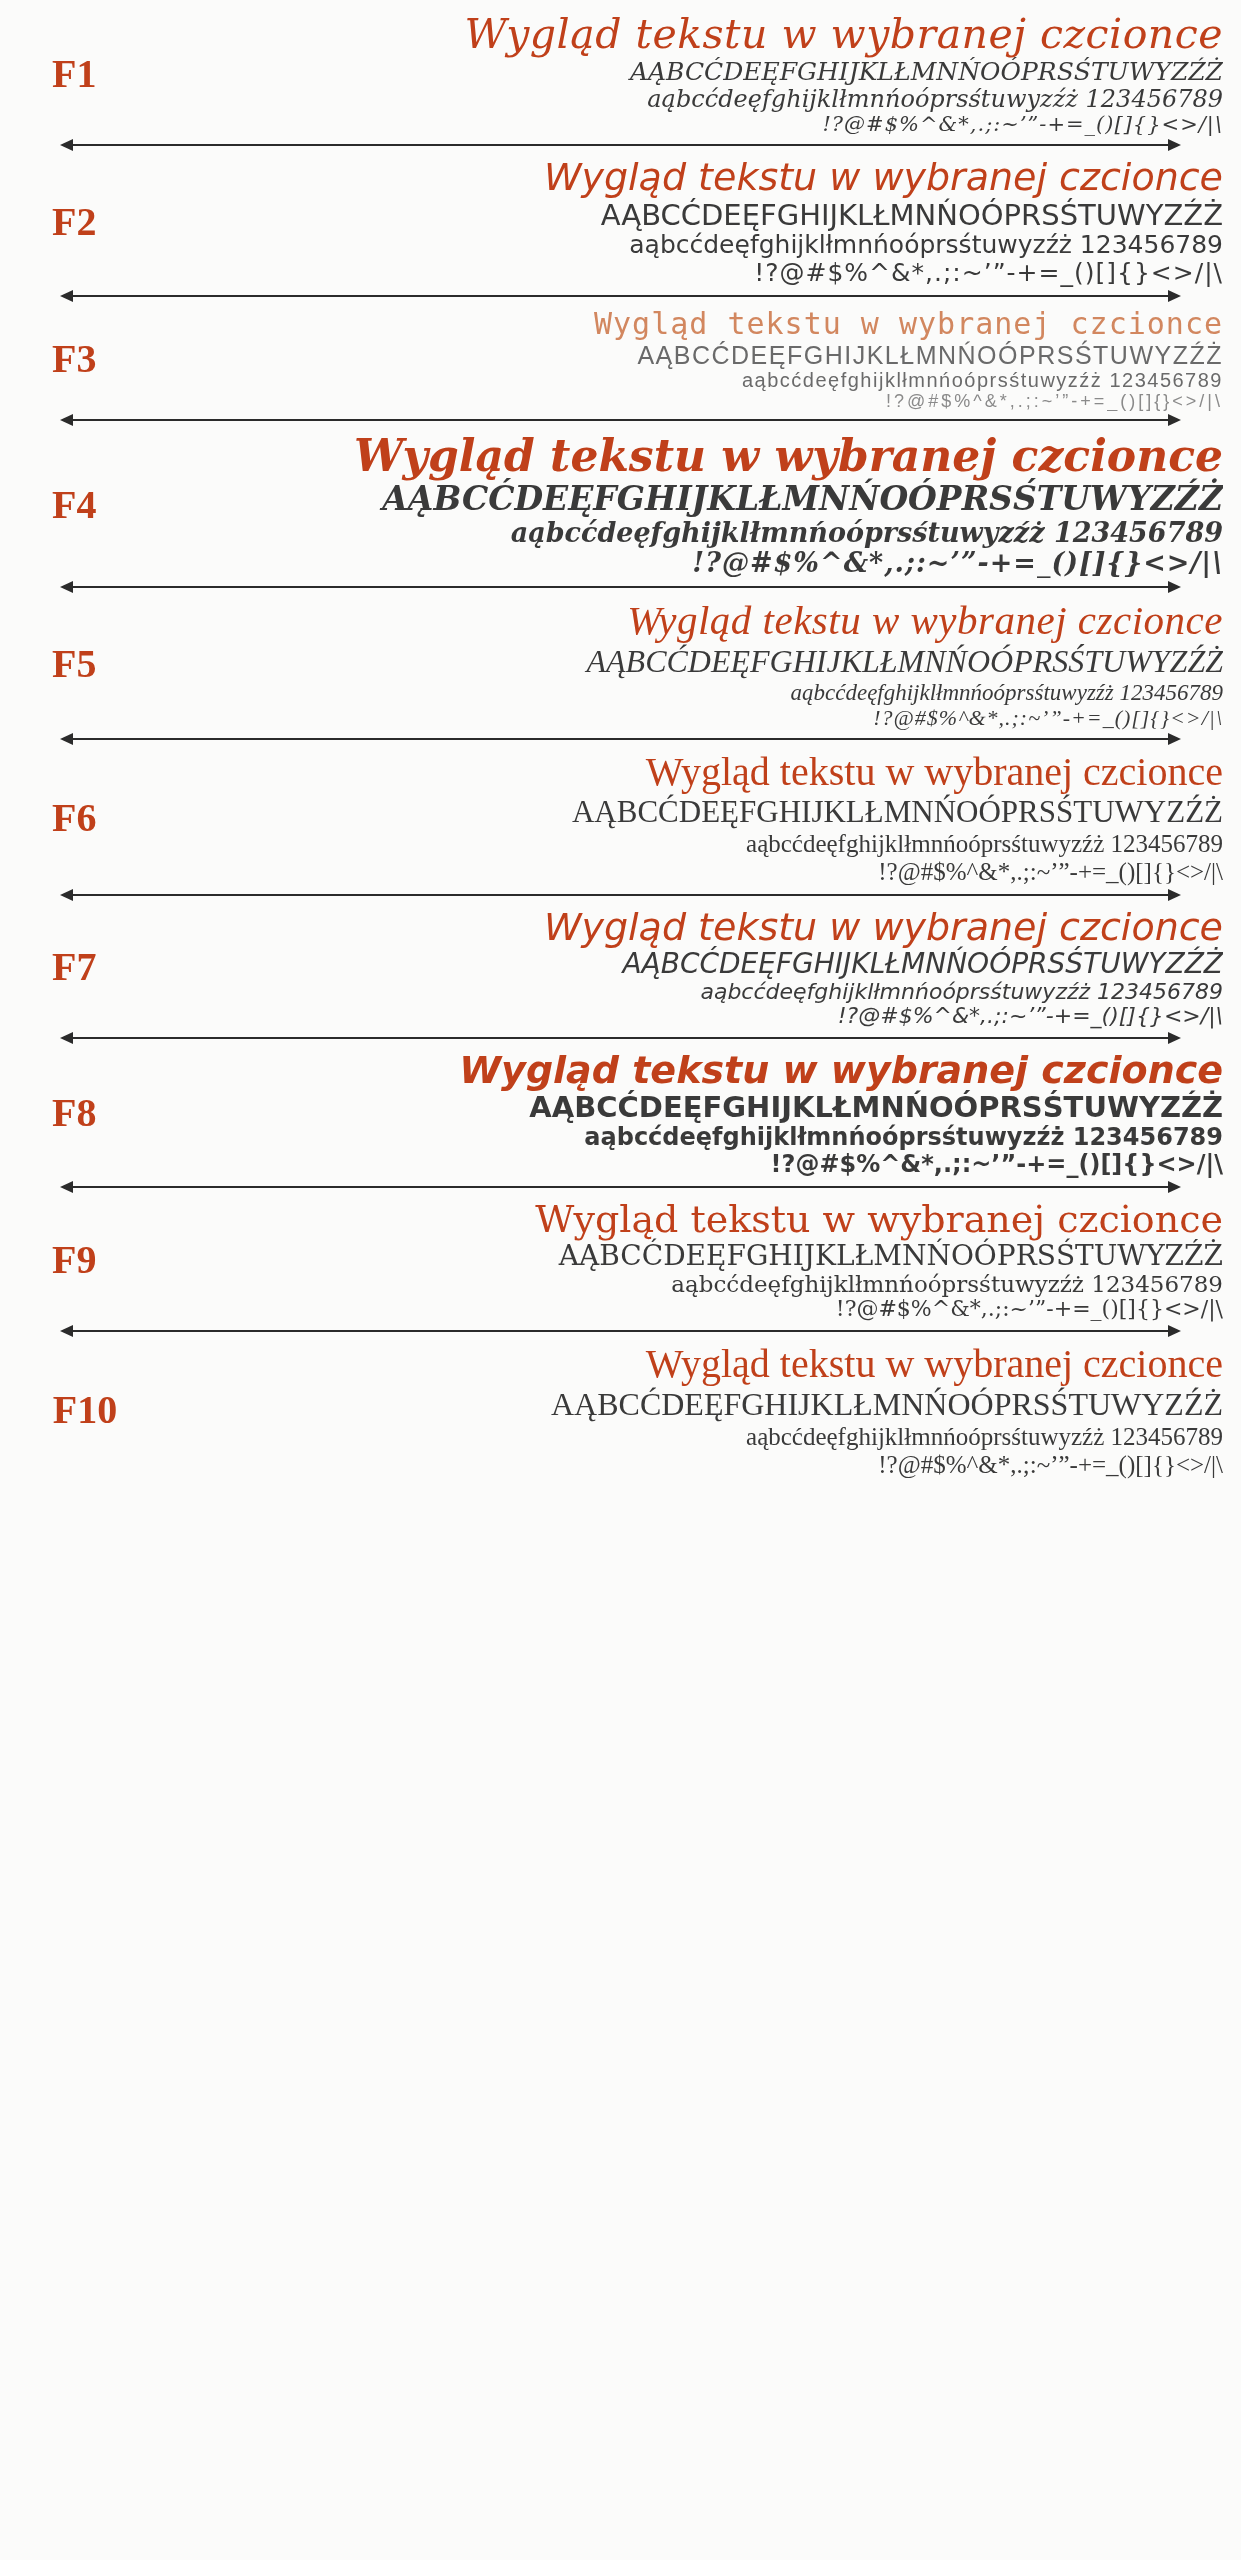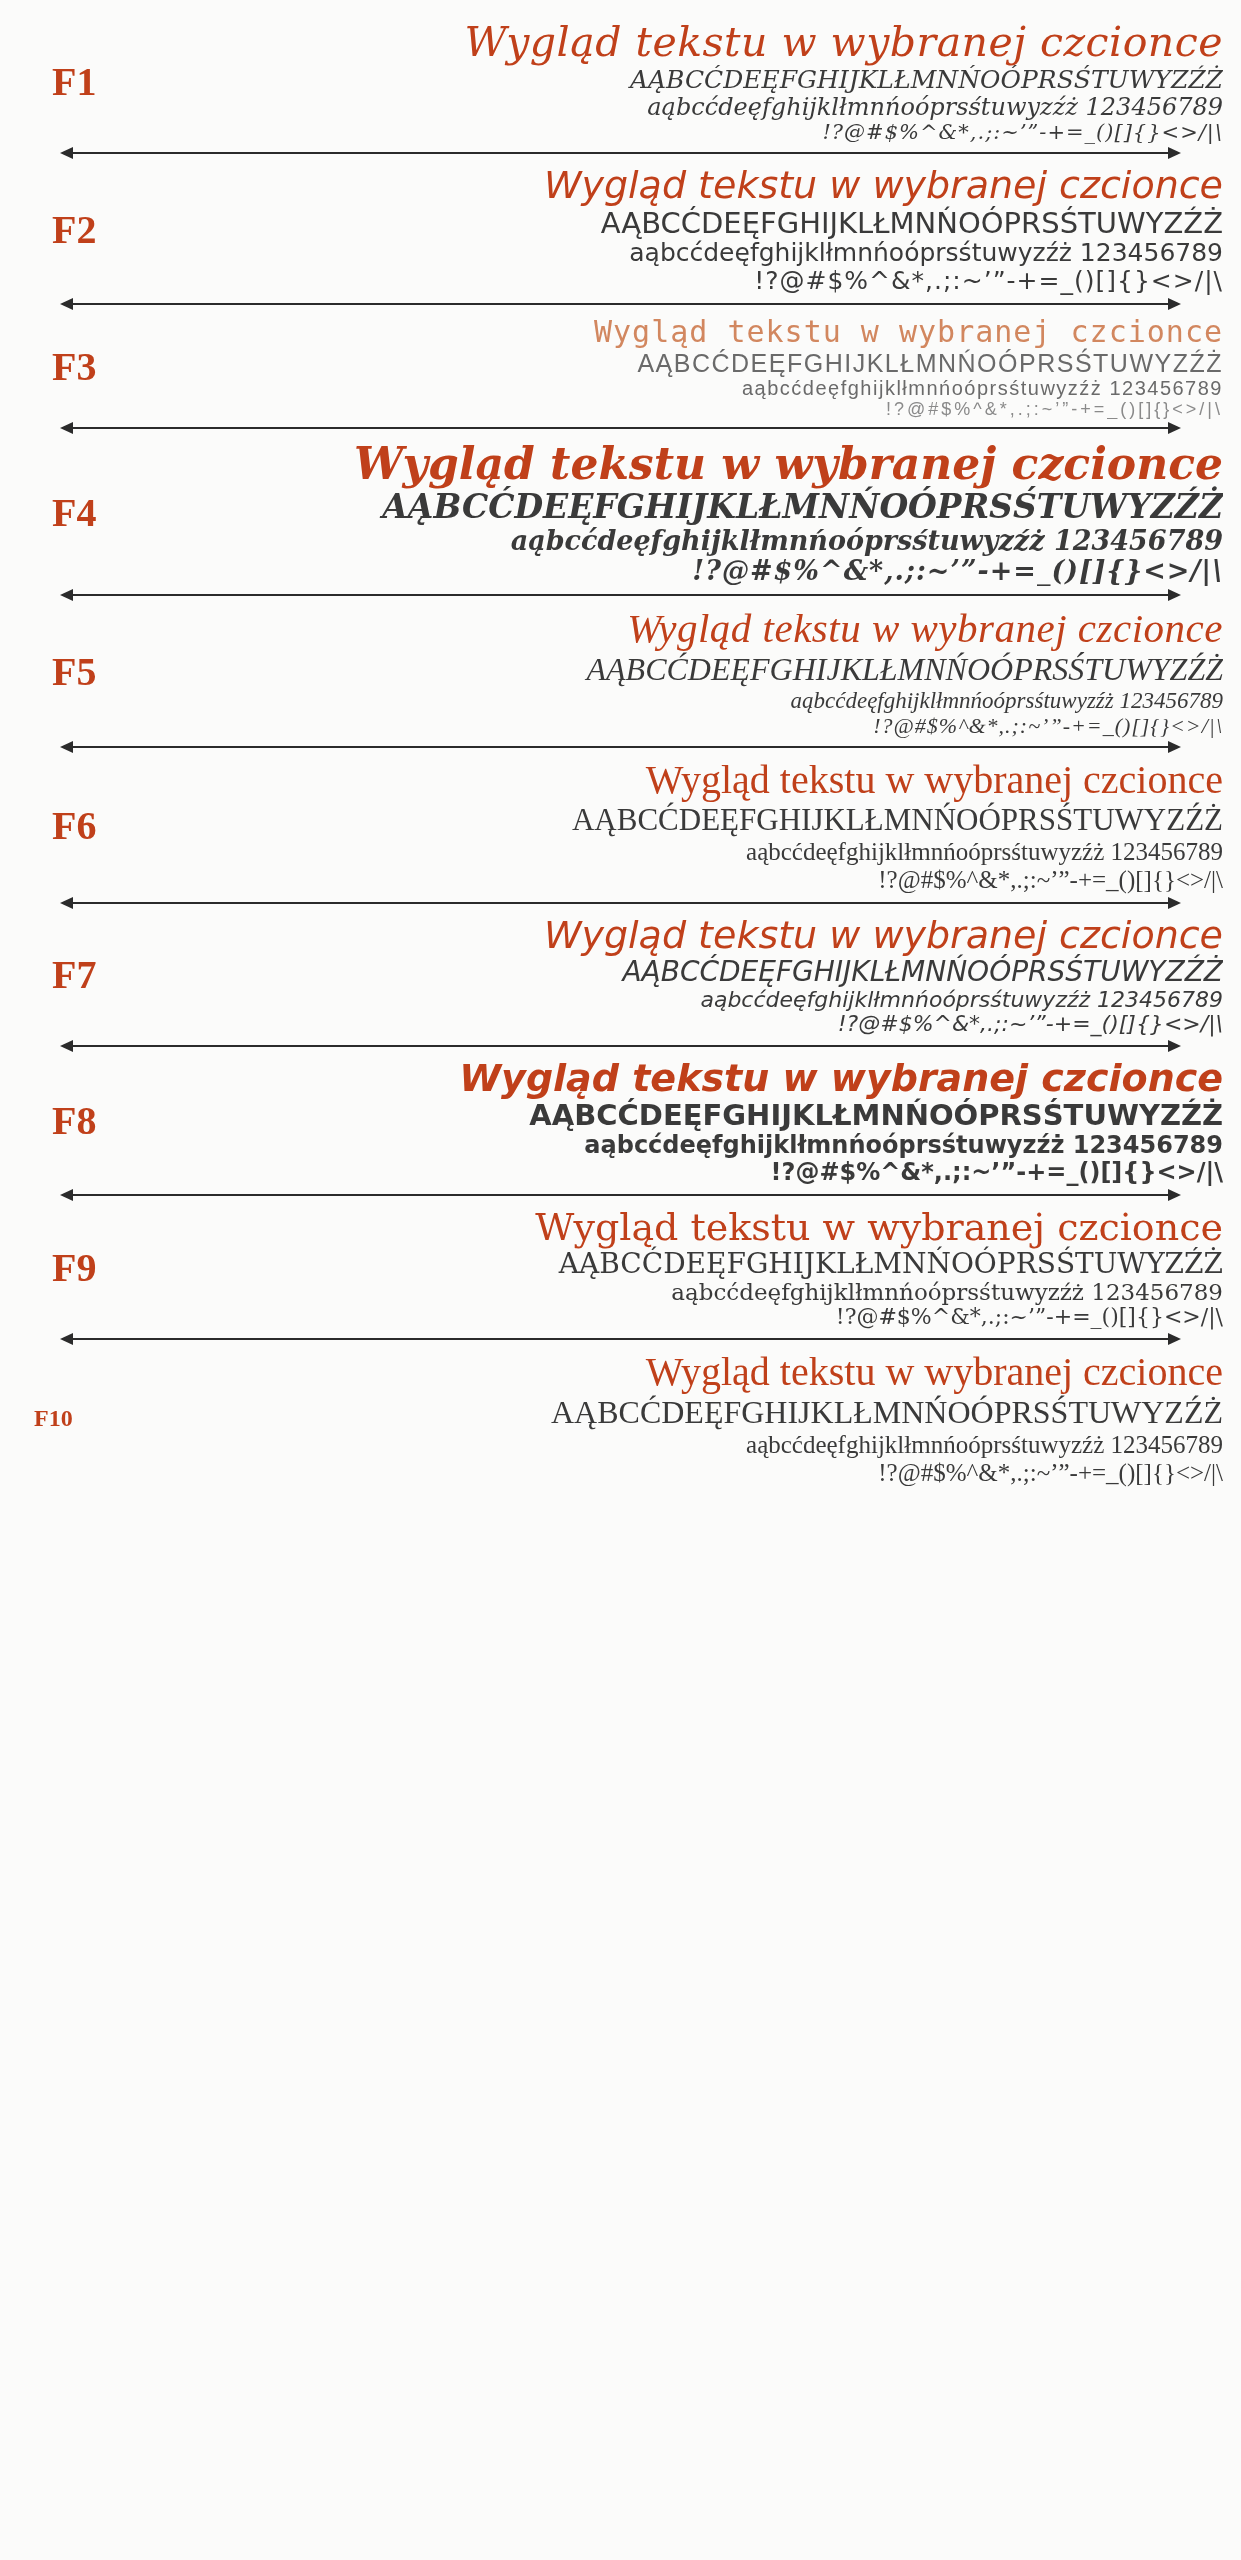--- a/index.html
+++ b/index.html
@@ -12,21 +12,20 @@
     height: 2560px;
     font-family: "Liberation Serif", serif;
     overflow: hidden;
   }
   .page {
     width: 1241px;
     height: 2488px;
     position: relative;
     box-sizing: border-box;
     padding: 10px 0 8px 0;
-    margin-top: 8px;
   }
   .specimen {
     position: relative;
     box-sizing: border-box;
     padding: 2px 18px 0 18px;
   }
   .spec-inner {
     display: flex;
     align-items: center;
     width: 100%;
@@ -135,21 +134,21 @@
   .f9 .line-head { font-family: "DejaVu Serif", serif; font-size: 38px; }
   .f9 .line-upper{ font-family: "DejaVu Serif", serif; font-size: 28px; }
   .f9 .line-lower{ font-family: "DejaVu Serif", serif; font-size: 23px; }
   .f9 .line-sym  { font-family: "DejaVu Serif", serif; font-size: 22px; }
 
   
   .f10 .line-head { font-family: "Liberation Serif", serif; font-size: 40px; }
   .f10 .line-upper{ font-family: "Liberation Serif", serif; font-size: 32px; }
   .f10 .line-lower{ font-family: "Liberation Serif", serif; font-size: 25px; }
   .f10 .line-sym  { font-family: "Liberation Serif", serif; font-size: 25px; }
-  .f10 .label { font-size: 24px; padding-left: 16px; }
+  .f10 .label { font-size: 40px; padding-left: 16px; text-align: center; }
 </style>
 </head>
 <body>
 
 <div class="page">
 
   <section class="specimen f1">
     <div class="spec-inner">
       <div class="label">F1</div>
       <div class="lines">

